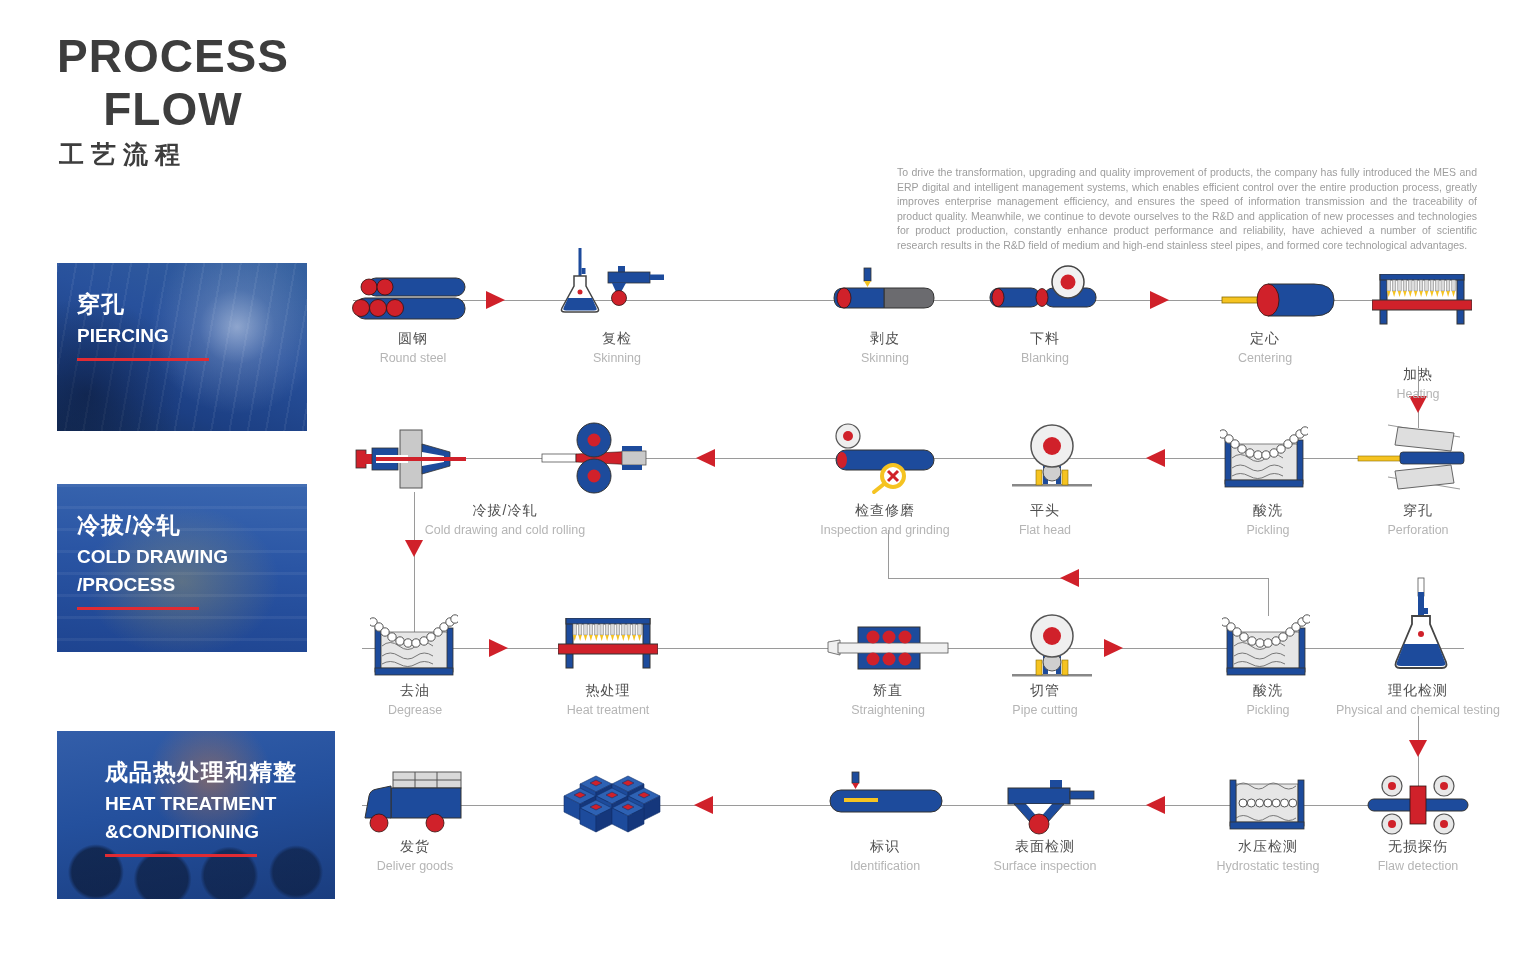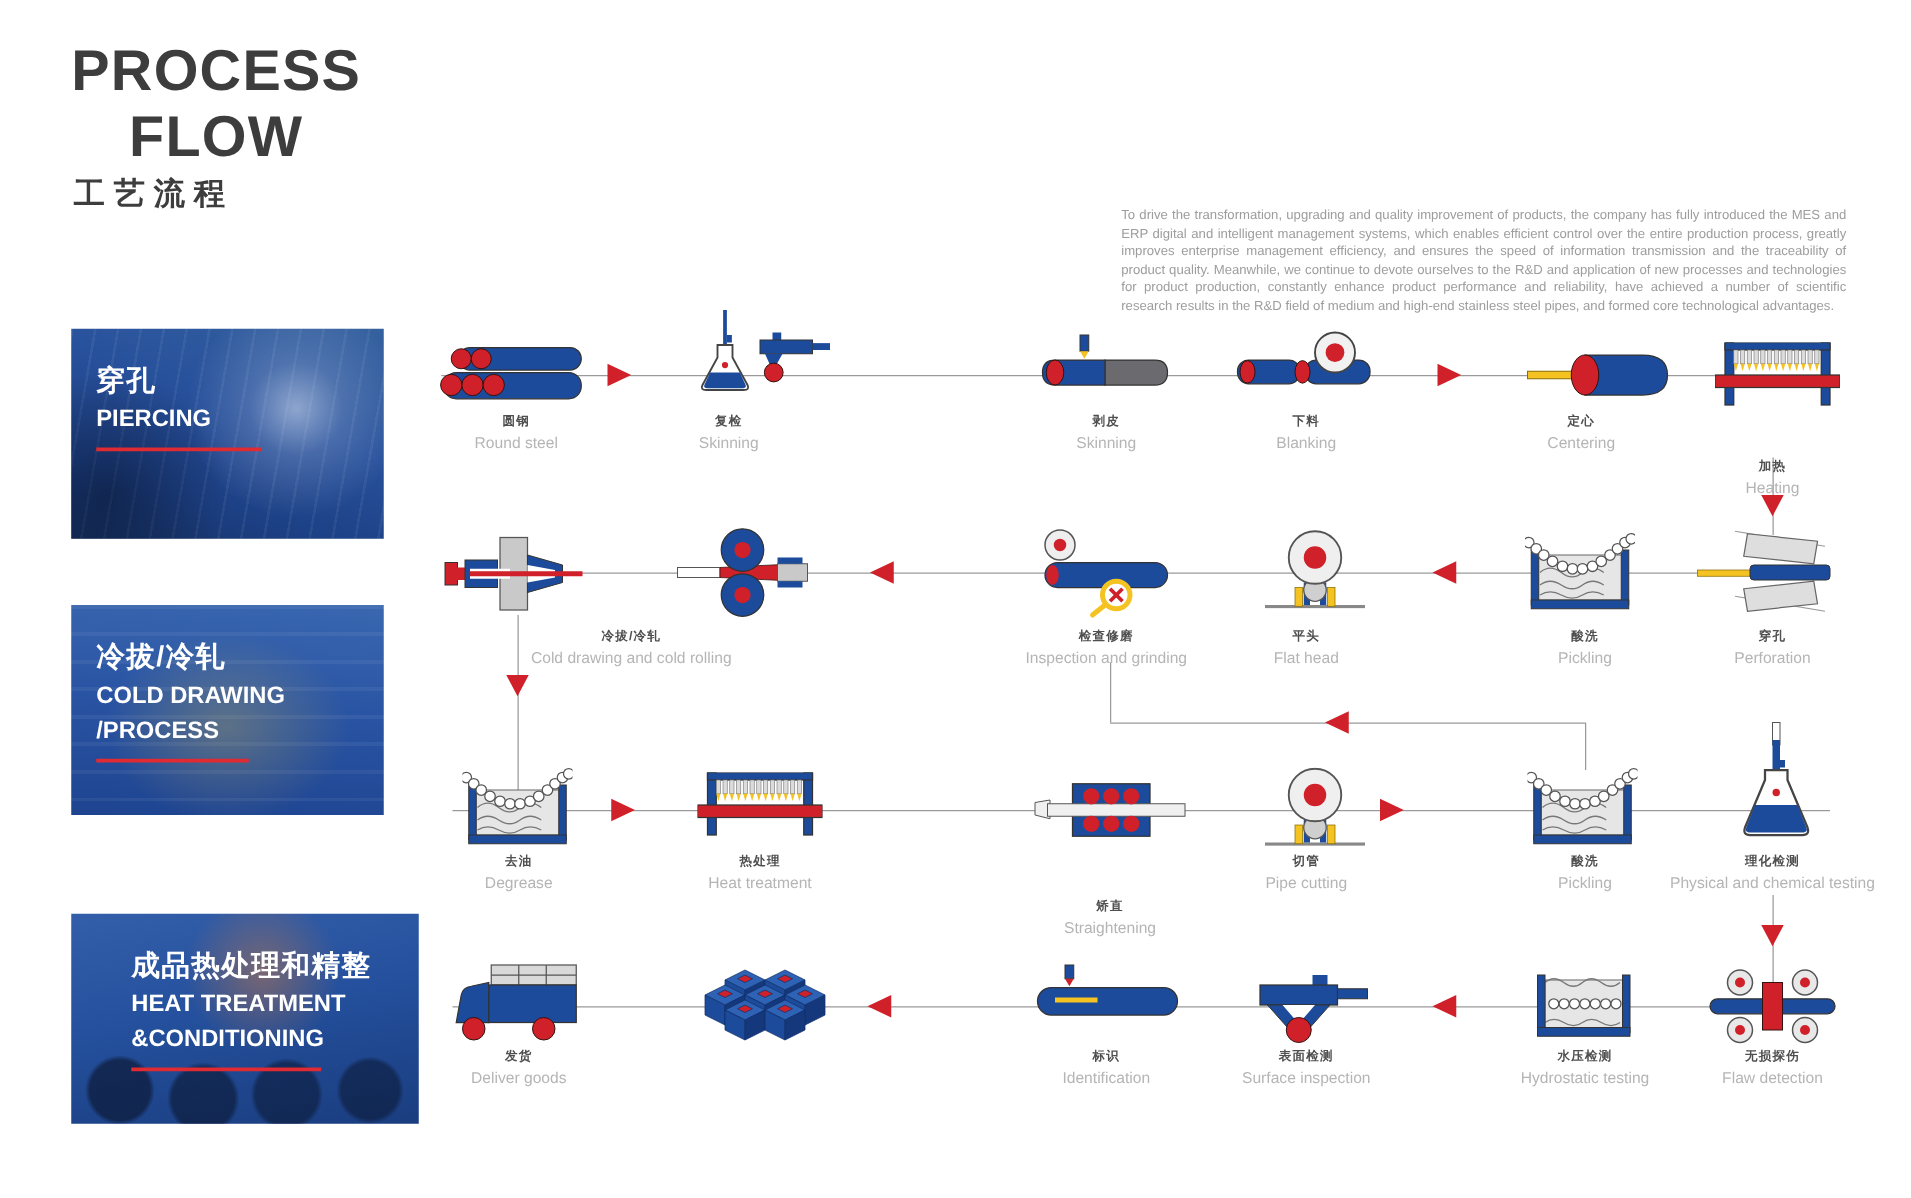--- a/index.html
+++ b/index.html
@@ -29,21 +29,21 @@
     radial-gradient(circle at 62% 86%, rgba(8,18,40,0.5) 0 25px, transparent 29px),
     radial-gradient(circle at 86% 84%, rgba(8,18,40,0.5) 0 23px, transparent 27px),
     radial-gradient(circle at 55% 28%, rgba(240,130,45,0.4) 0, transparent 32%),
     linear-gradient(170deg,#335ea9 0%,#24509d 45%,#1a3d7f 100%);}
   .line-h{position:absolute;height:1px;background:#9a9a9a;}
   .line-v{position:absolute;width:1px;background:#9a9a9a;}
   .arr-r{position:absolute;width:0;height:0;border-top:9px solid transparent;border-bottom:9px solid transparent;border-left:19px solid #d0212a;}
   .arr-l{position:absolute;width:0;height:0;border-top:9px solid transparent;border-bottom:9px solid transparent;border-right:19px solid #d0212a;}
   .arr-d{position:absolute;width:0;height:0;border-left:9px solid transparent;border-right:9px solid transparent;border-top:17px solid #d0212a;}
   .step-label{position:absolute;transform:translateX(-50%);text-align:center;white-space:nowrap;}
-  .step-zh{font-size:10px;color:#4f4f4f;font-weight:700;letter-spacing:1px;}
+  .step-zh{font-size:14px;color:#4f4f4f;font-weight:400;letter-spacing:1px;}
   .step-en{font-size:12.5px;color:#b5b5b5;margin-top:3px;font-weight:400;}
   .step-label.wrap{white-space:normal;width:120px;}
   .icon{position:absolute;overflow:visible;}
 </style>
 </head>
 <body>
 
 <div id="stage">
 
   <svg width="0" height="0" style="position:absolute" aria-hidden="true">
@@ -412,21 +412,21 @@
         <circle cx="24" cy="48" r="4" fill="#d0212a"></circle>
       <circle cx="76" cy="48" r="10" fill="#e8e8e8" stroke="#555" stroke-width="1.2"></circle>
         <circle cx="76" cy="48" r="4" fill="#d0212a"></circle>
     </g>
   </svg>
 
   <div class="step-label" style="left:413px;top:330px;">
     <div class="step-zh">圆钢</div>
     <div class="step-en">Round steel</div>
   </div>
-  <div class="step-label" style="left:583px;top:330px;">
+  <div class="step-label" style="left:617px;top:330px;">
     <div class="step-zh">复检</div>
     <div class="step-en">Skinning</div>
   </div>
   <div class="step-label" style="left:885px;top:330px;">
     <div class="step-zh">剥皮</div>
     <div class="step-en">Skinning</div>
   </div>
   <div class="step-label" style="left:1045px;top:330px;">
     <div class="step-zh">下料</div>
     <div class="step-en">Blanking</div>
@@ -462,21 +462,21 @@
   </div>
 
   <div class="step-label" style="left:415px;top:682px;">
     <div class="step-zh">去油</div>
     <div class="step-en">Degrease</div>
   </div>
   <div class="step-label" style="left:608px;top:682px;">
     <div class="step-zh">热处理</div>
     <div class="step-en">Heat treatment</div>
   </div>
-  <div class="step-label" style="left:888px;top:682px;margin-top:36px;">
+  <div class="step-label" style="left:888px;top:682px;">
     <div class="step-zh">矫直</div>
     <div class="step-en">Straightening</div>
   </div>
   <div class="step-label" style="left:1045px;top:682px;">
     <div class="step-zh">切管</div>
     <div class="step-en">Pipe cutting</div>
   </div>
   <div class="step-label" style="left:1268px;top:682px;">
     <div class="step-zh">酸洗</div>
     <div class="step-en">Pickling</div>

